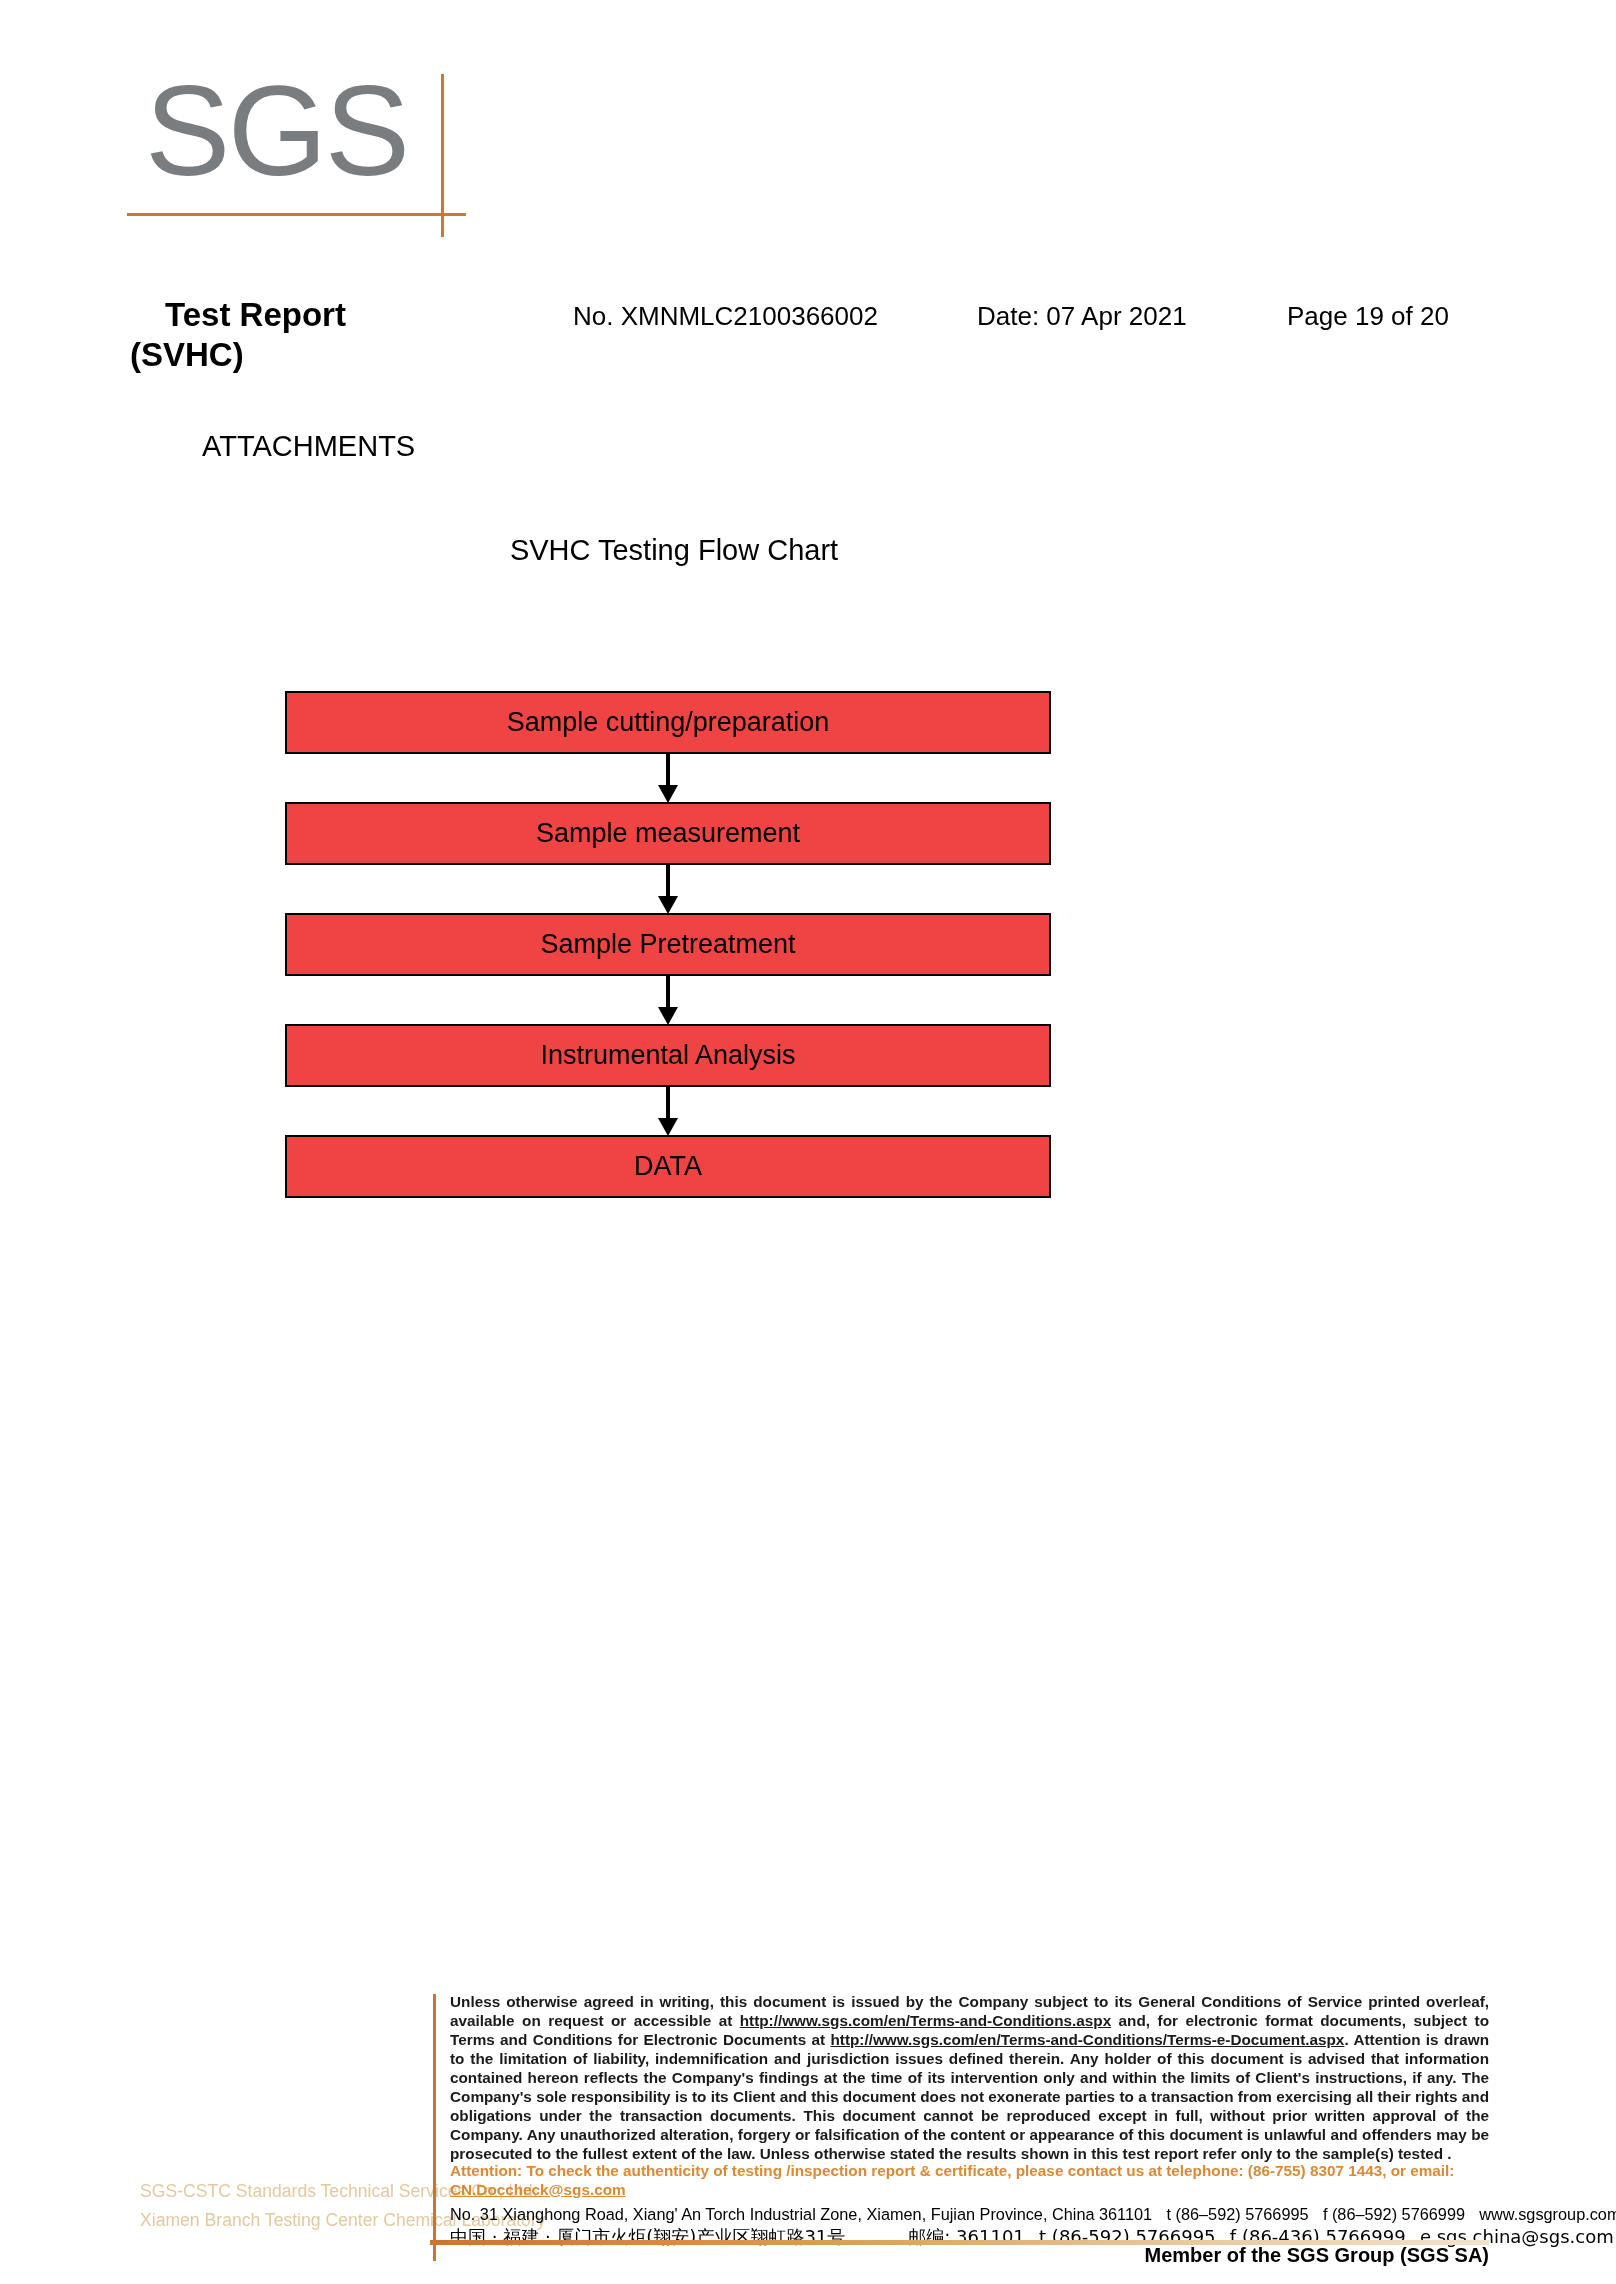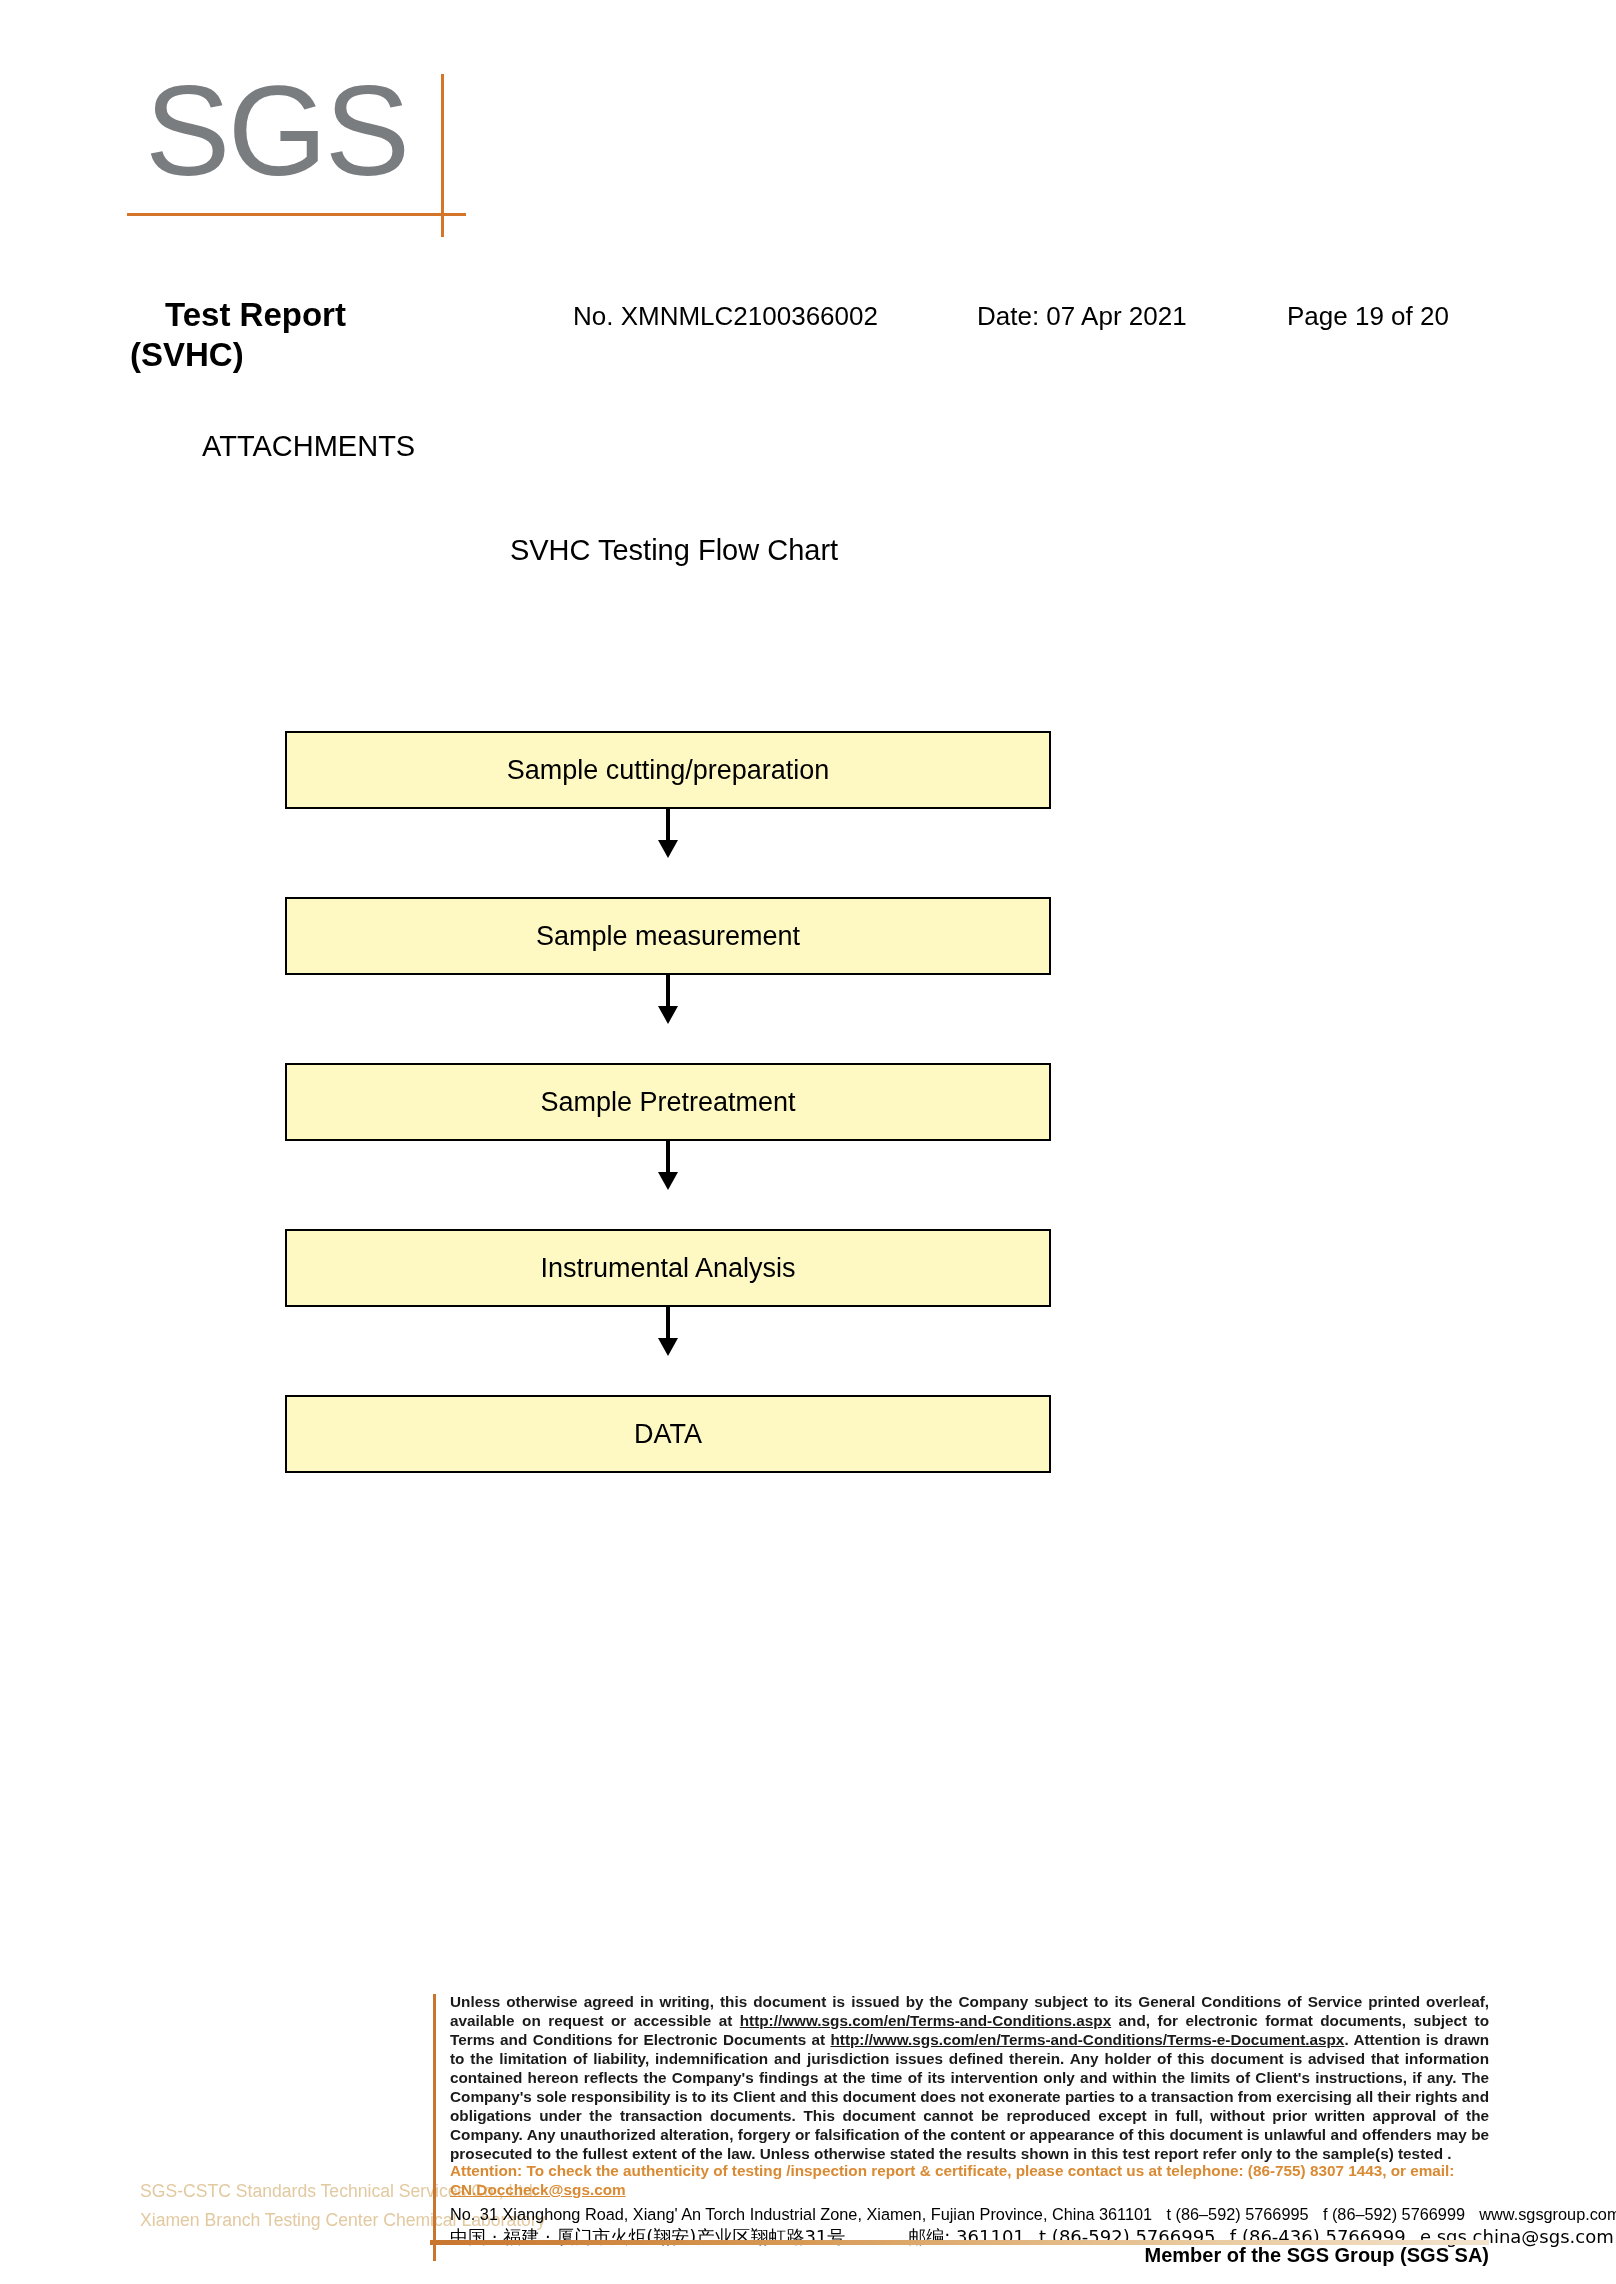--- a/index.html
+++ b/index.html
@@ -127,27 +127,26 @@
   #flowchart {
     position: absolute;
     left: 285px;
     top: 691px;
     width: 766px;
   }
   .flow-box {
     position: relative;
     box-sizing: border-box;
     width: 766px;
-    height: 78px;
+    height: 63px;
     border: 2.6px solid #000000;
-    background: #fef9c3;
+    background: #ef4444;
     display: flex;
     align-items: center;
     justify-content: center;
-    margin-top: 40px;
   }
   .flow-box-label {
     font-size: 27px;
     color: #000000;
     white-space: nowrap;
   }
   .flow-arrow {
     position: relative;
     width: 766px;
     height: 48px;

